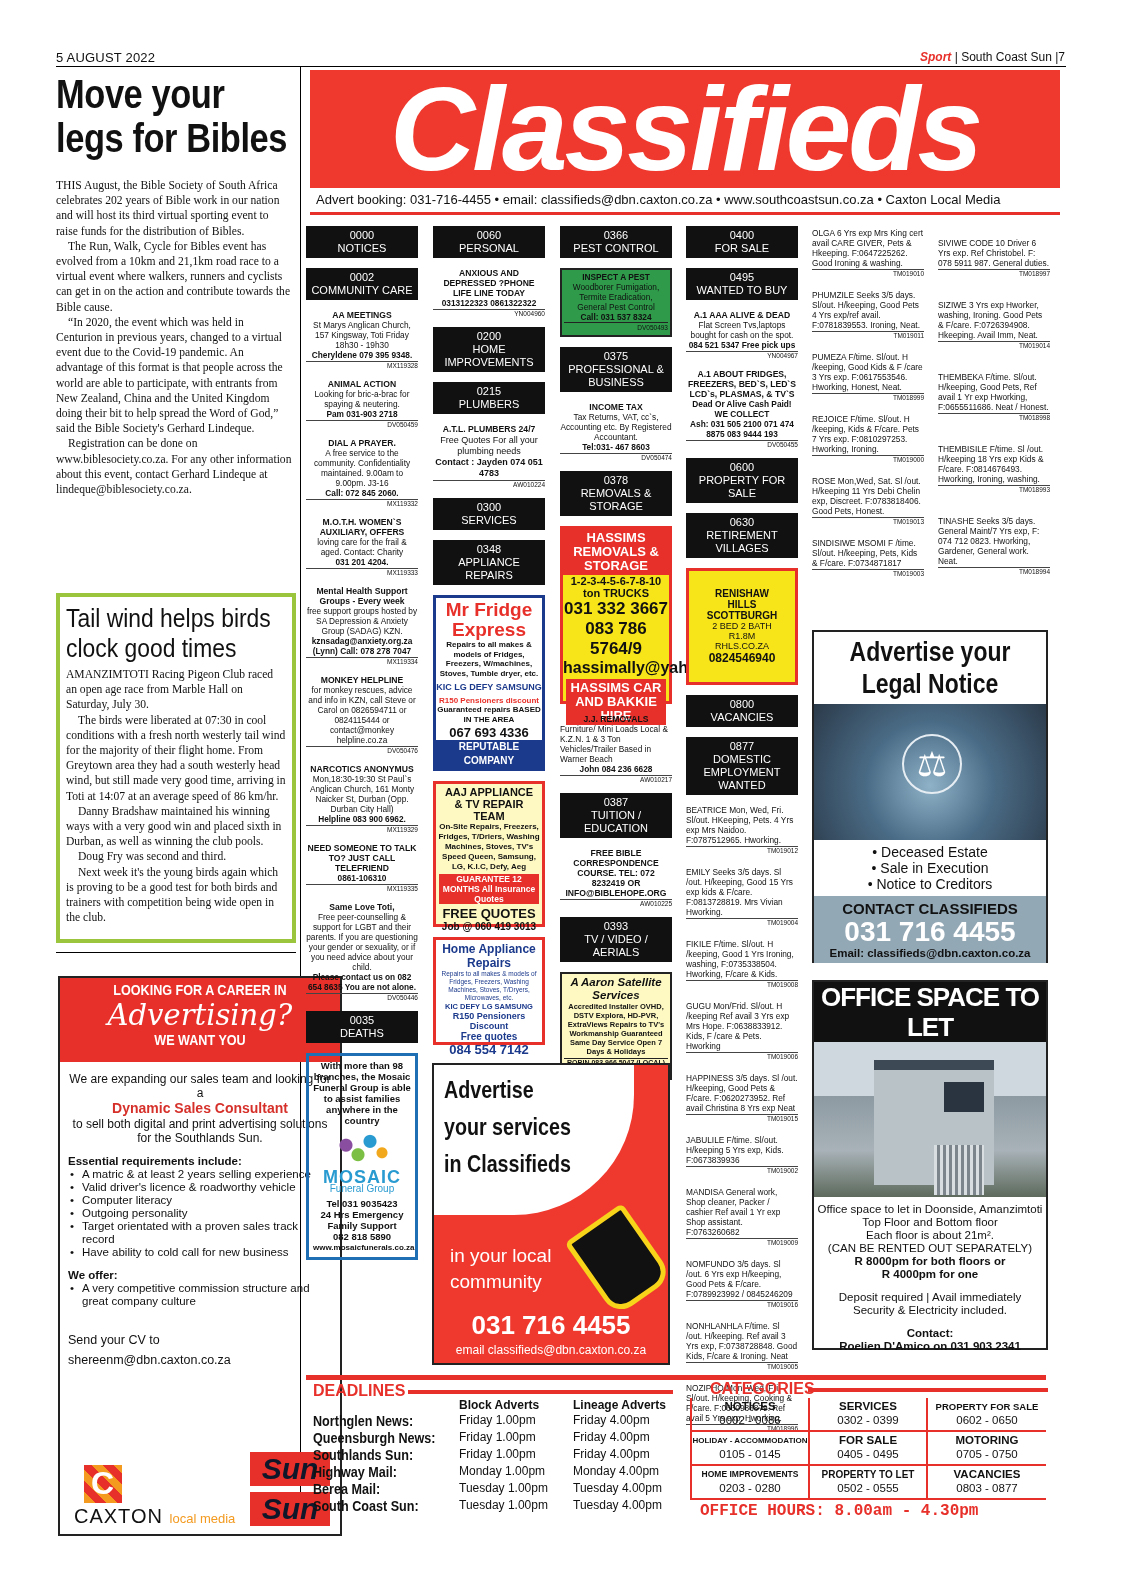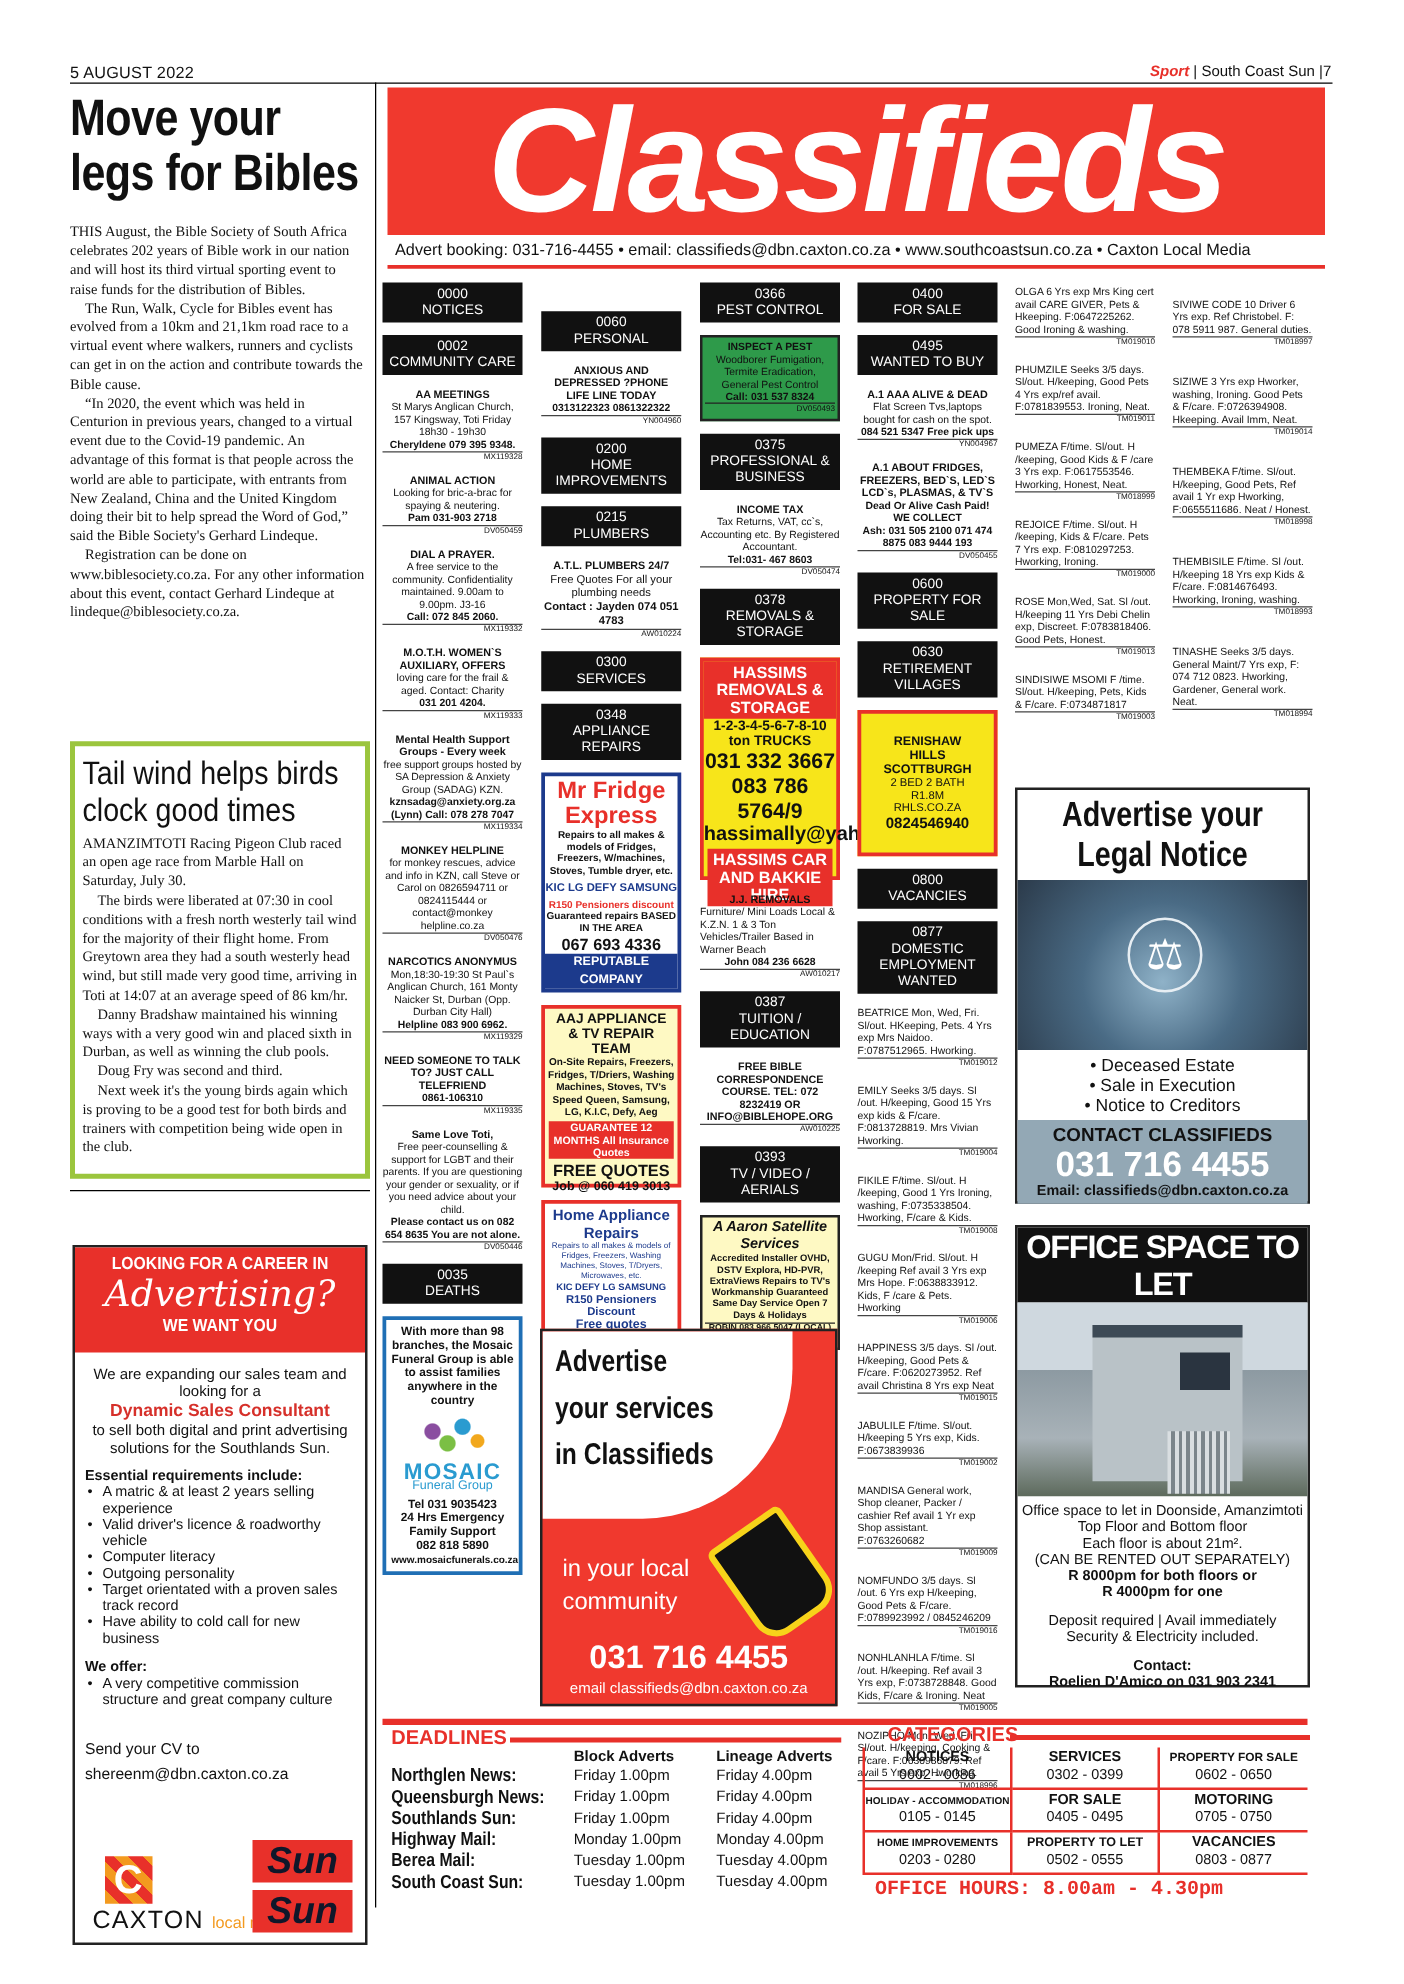--- a/index.html
+++ b/index.html
@@ -17,21 +17,21 @@
   
   .headline1 { left: 56px; top: 72px; width: 240px; font-size: 41px; line-height: 44px; font-weight: bold; transform: scaleX(0.84); transform-origin: left; white-space: nowrap; letter-spacing: -0.5px; }
   .body-text { font-size: 11.6px; line-height: 15.2px; text-align: left; }
   .body-text p { text-indent: 12px; }
   .body-text p:first-child { text-indent: 0; }
   .article1 { left: 56px; top: 178px; width: 236px; }
   .box2 { left: 56px; top: 593px; width: 240px; height: 350px; border: 4px solid #9bc53d; padding: 6px 6px; }
   .headline2 { font-size: 26px; line-height: 30px; transform: scaleX(0.88); transform-origin: left; white-space: nowrap; margin-bottom: 4px; }
   .sep-rule { left: 56px; top: 952px; width: 240px; height: 1px; background: #000; }
 
-  .career { left: 58px; top: 996px; width: 236px; height: 560px; border: 2px solid #222; }
+  .career { left: 58px; top: 976px; width: 284px; height: 560px; border: 2px solid #222; }
   .career-top { background: #e8302a; color: #fff; text-align: center; height: 84px; padding-top: 4px; }
   .career-top .l1 { font-weight: bold; font-size: 14px; transform: scaleX(0.9); }
   .career-top .l2 { font-family: "DejaVu Serif", serif; font-style: italic; font-size: 29px; line-height: 34px; }
   .career-top .l3 { font-weight: bold; font-size: 14px; transform: scaleX(0.9); }
   .career-body { padding: 10px 8px; font-size: 11.5px; line-height: 13px; }
   .career-body .intro { text-align: center; font-size: 12px; line-height: 14px; }
   .career-body .role { color: #d6302a; font-weight: bold; font-size: 14px; text-align: center; margin: 2px 0; }
   .career-body h4 { font-size: 11.5px; margin-top: 10px; }
   .career-body ul { list-style: none; padding-left: 2px; }
   .career-body li { padding-left: 12px; position: relative; }
@@ -259,21 +259,21 @@
     <div style="height:38px;margin:4px auto;width:80px;background:radial-gradient(circle at 30% 40%,#8a4ea0 0 6px,transparent 7px),radial-gradient(circle at 60% 30%,#2a9bd0 0 6px,transparent 7px),radial-gradient(circle at 45% 65%,#7bbf44 0 6px,transparent 7px),radial-gradient(circle at 75% 60%,#f2a81d 0 5px,transparent 6px);"></div>
     <div style="color:#2a9bd0;font-size:18px;letter-spacing:1px;">MOSAIC</div>
     <div style="color:#2a9bd0;font-weight:normal;font-size:10px;margin-bottom:4px;">Funeral Group</div>
     <div>Tel 031 9035423</div>
     <div>24 Hrs Emergency Family Support</div>
     <div>082 818 5890</div>
     <div style="font-size:8px;">www.mosaicfunerals.co.za</div>
   </div>
 </div>
 
-<div class="col" style="left:433px;margin-top:23px;">
+<div class="col" style="left:433px;">
   <div class="cat">
       <span class="num">0060</span>
       <span class="name">PERSONAL</span>
     </div>
   <div class="ad">
       <div class="t">ANXIOUS AND DEPRESSED ?PHONE LIFE LINE TODAY</div>
       <div class="b">0313122323 0861322322</div>
       <div class="ref">YN004960</div>
     </div>
   <div class="cat">

